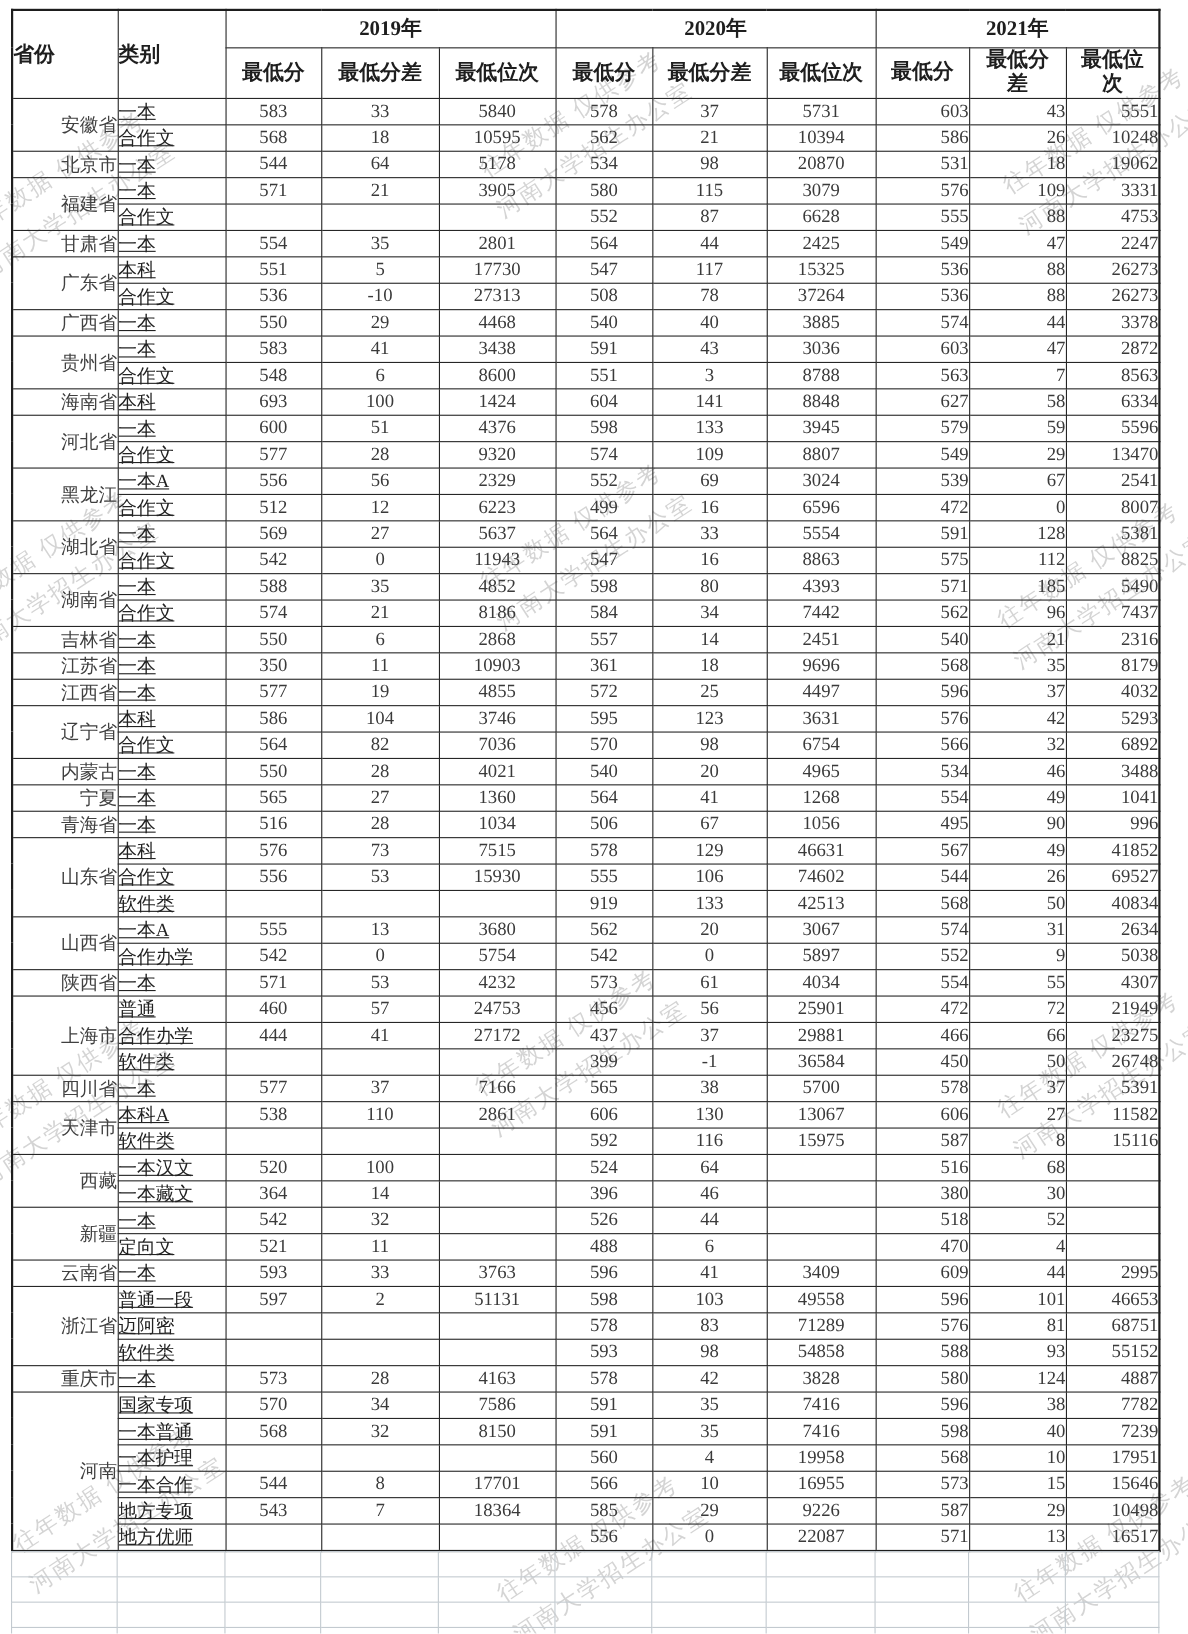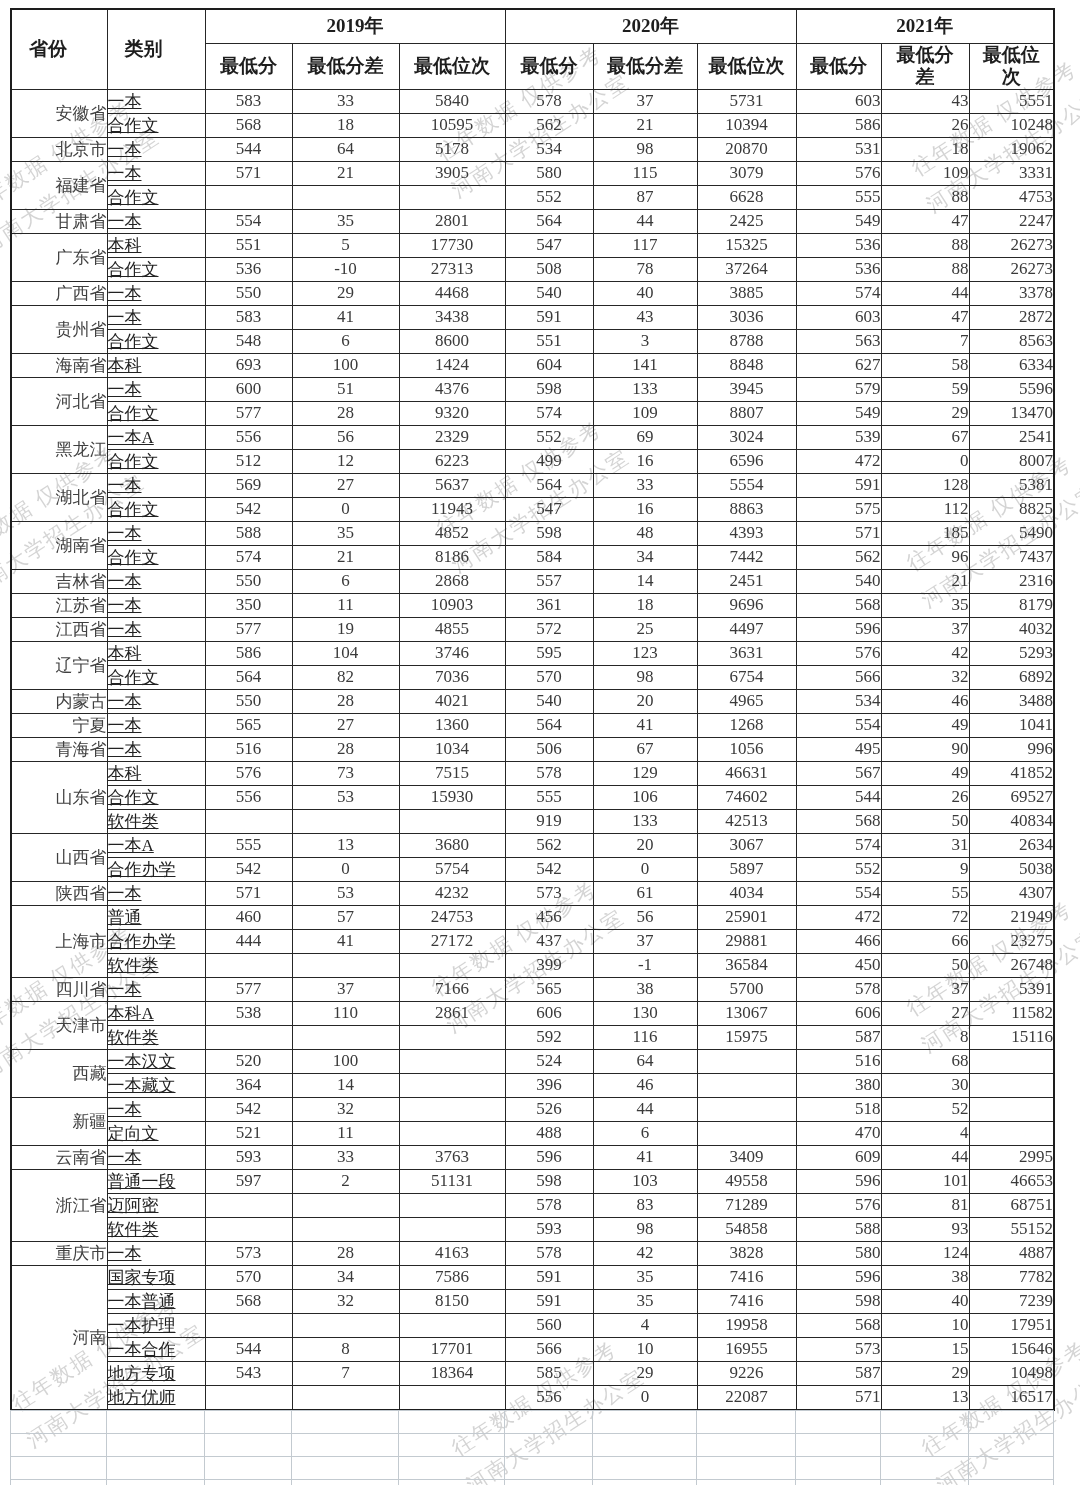--- a/index.html
+++ b/index.html
@@ -43,21 +43,21 @@
     padding:0;
   }
   #main-table{border:2px solid #1d1d1d;}
   #main-table thead th{
     font-weight:bold;font-size:19px;color:#1e1e1e;
     text-align:center;
     margin-top:34px;
   }
   #main-table thead .yr{height:34px;font-size:20px;}
   #main-table thead .sub{height:46px;}
-  #main-table thead .corner{text-align:left;padding-left:17px;font-size:19px;}
+  #main-table thead .corner{text-align:left;padding-left:0;font-size:19px;}
   .wrap3{display:inline-block;max-width:3.3em;white-space:normal;line-height:1.18;}
   #main-table tbody td{height:22px;font-size:17px;}
   td.prov{ text-align:right;padding-left:6px;font-size:18px;color:#404040;}
   td.cat{  text-align:left;padding-left:6px;font-size:18px;color:#222;text-decoration:underline;}
   td.c{text-align:center;color:#3a3a3a;}
   td.r{text-align:right;padding-right:5px;color:#3a3a3a;}
   
   #empty-table{border-collapse:collapse;table-layout:fixed;width:1043px;}
   #empty-table td{
     border:1px solid #c3cad0;
@@ -382,21 +382,21 @@
           <td class="r">112</td>
           <td class="r">8825</td>
         </tr>
         <tr>
           <td class="prov" rowspan="2">湖南省</td>
           <td class="cat">一本</td>
           <td class="c">588</td>
           <td class="c">35</td>
           <td class="c">4852</td>
           <td class="c">598</td>
-          <td class="c">48</td>
+          <td class="c">80</td>
           <td class="c">4393</td>
           <td class="r">571</td>
           <td class="r">185</td>
           <td class="r">5490</td>
         </tr>
         <tr>
           <td class="cat">合作文</td>
           <td class="c">574</td>
           <td class="c">21</td>
           <td class="c">8186</td>

